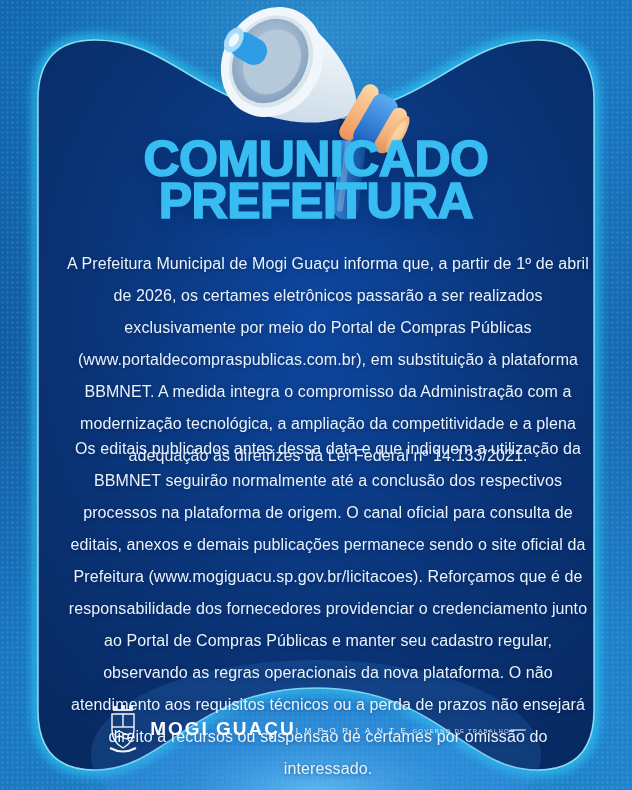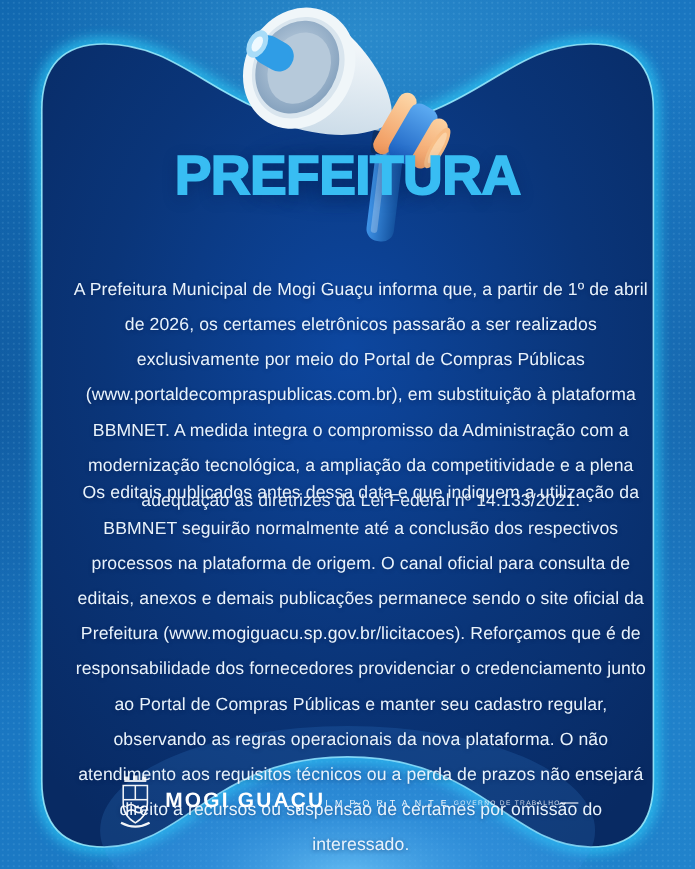--- a/index.html
+++ b/index.html
@@ -126,20 +126,21 @@
       <ellipse cx="0" cy="0" rx="27" ry="34" fill="#b6c9da"></ellipse>
       <g>
         <rect x="-46" y="-13.5" width="38" height="27" rx="13" fill="#2f9de6"></rect>
         <ellipse cx="-44" cy="0" rx="8.5" ry="13.5" fill="#a8dcf8"></ellipse>
         <ellipse cx="-44" cy="0" rx="4.2" ry="7.5" fill="#eef9ff"></ellipse>
       </g>
     </g>
   </svg>
 
   <div class="title">
+    <div>COMUNICADO</div>
     <div>PREFEITURA</div>
   </div>
 
   <p class="para p1">A Prefeitura Municipal de Mogi Guaçu informa que, a partir de 1º de abril de 2026, os certames eletrônicos passarão a ser realizados exclusivamente por meio do Portal de Compras Públicas (www.portaldecompraspublicas.com.br), em substituição à plataforma BBMNET. A medida integra o compromisso da Administração com a modernização tecnológica, a ampliação da competitividade e a plena adequação às diretrizes da Lei Federal nº 14.133/2021.</p>
   <p class="para p2">Os editais publicados antes dessa data e que indiquem a utilização da BBMNET seguirão normalmente até a conclusão dos respectivos processos na plataforma de origem. O canal oficial para consulta de editais, anexos e demais publicações permanece sendo o site oficial da Prefeitura (www.mogiguacu.sp.gov.br/licitacoes). Reforçamos que é de responsabilidade dos fornecedores providenciar o credenciamento junto ao Portal de Compras Públicas e manter seu cadastro regular, observando as regras operacionais da nova plataforma. O não atendimento aos requisitos técnicos ou a perda de prazos não ensejará direito a recursos ou suspensão de certames por omissão do interessado.</p>
 
   <div class="footer">
     <svg class="crest" width="34" height="52" viewBox="0 0 34 52">
       <g stroke="#ffffff" fill="none" stroke-width="1.4" opacity=".95">
         <path d="M7 8 L7 3 L11 3 L11 6 L15 6 L15 2 L19 2 L19 6 L23 6 L23 3 L27 3 L27 8 Z" fill="#ffffff" stroke="none" opacity=".9"></path>

